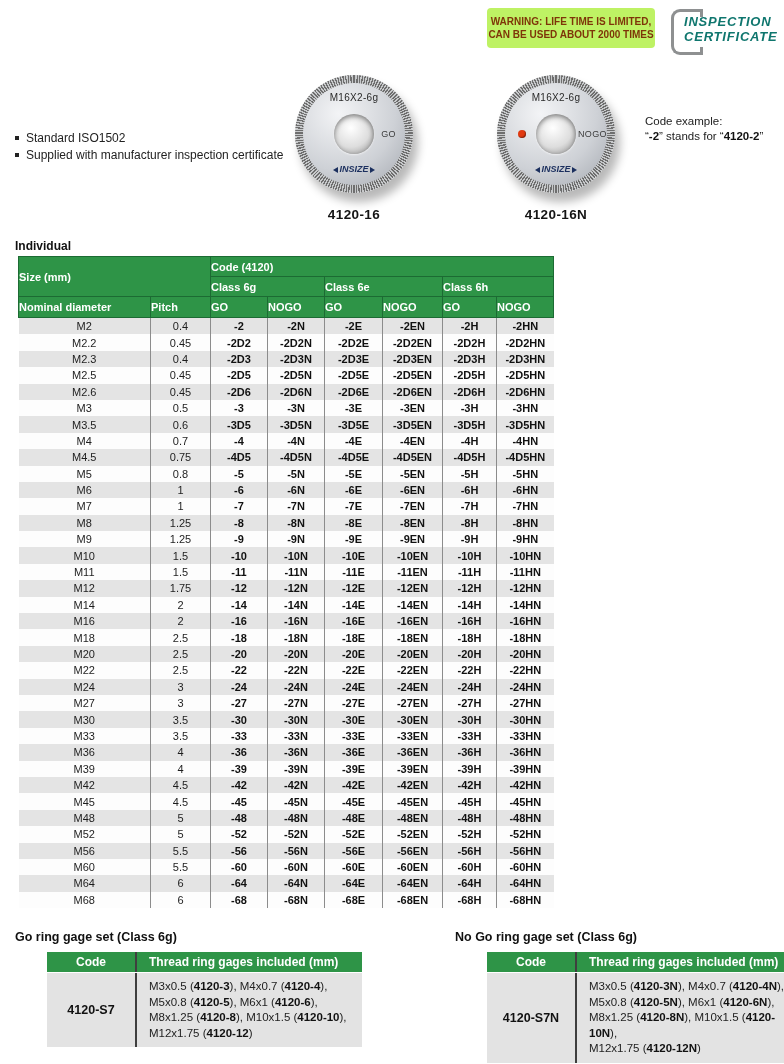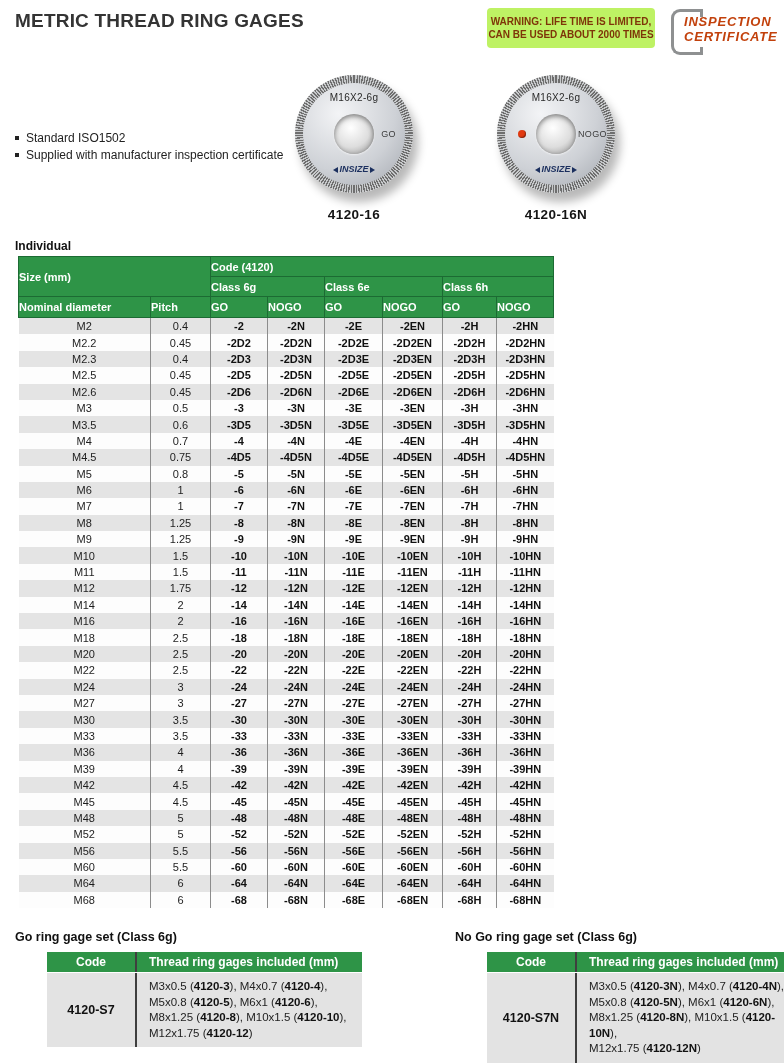--- a/index.html
+++ b/index.html
@@ -12,21 +12,21 @@
   
   .warning-box{position:absolute;left:487px;top:8px;width:168px;height:40px;background:#bef264;border-radius:4px;
     display:flex;flex-direction:column;justify-content:center;align-items:center;text-align:center;}
   .warning-box div{font-size:10px;font-weight:bold;color:#7E3508;line-height:13px;white-space:nowrap;}
 
   
   .cert{position:absolute;left:671px;top:8px;width:108px;height:46px;}
   .cert-bracket{position:absolute;left:0;top:1px;width:26px;height:40px;border:3px solid #8E9091;border-right:none;border-radius:9px 0 0 9px;}
   .cert-bracket:before,.cert-bracket:after{content:"";position:absolute;background:#8E9091;width:3px;height:8px;right:-3px;}
   .cert-bracket:before{top:-3px;} .cert-bracket:after{bottom:-3px;}
-  .cert-text{position:absolute;left:13px;top:6px;font-style:italic;font-weight:bold;color:#c2410c;font-size:13px;line-height:15px;letter-spacing:.8px;white-space:nowrap;}
+  .cert-text{position:absolute;left:13px;top:6px;font-style:italic;font-weight:bold;color:#0f766e;font-size:13px;line-height:15px;letter-spacing:.8px;white-space:nowrap;}
 
   
   .ring-wrap{position:absolute;width:118px;}
   .ring{position:relative;width:118px;height:118px;border-radius:50%;
     background:#9a9a9a;
     background:repeating-conic-gradient(from 0deg,#6e6e6e 0deg 1.3deg,#c7c9cb 1.3deg 2.6deg);
     box-shadow:5px 9px 10px rgba(0,0,0,.28);}
   .ring-face{position:absolute;inset:8px;border-radius:50%;
     background:radial-gradient(circle at 35% 30%,#f3f4f6,#ced1d6 58%,#a9adb4 95%);}
   .ring-hole{position:absolute;left:50%;top:50%;transform:translate(-50%,-50%);width:40px;height:40px;border-radius:50%;
@@ -81,21 +81,20 @@
   .set-body{display:grid;grid-template-columns:88px 1fr;background:#E3E3E3;margin-top:1px;min-height:72px;}
   .set-code{display:flex;align-items:center;justify-content:center;font-size:12.5px;font-weight:bold;color:#111;}
   .set-content{border-left:2px solid #3F3F3F;padding:6px 4px 6px 12px;font-size:11.5px;color:#222;line-height:15.5px;}
   .set-content b{color:#111;}
 </style>
 </head>
 <body>
 
 <div class="page">
 
-  <div class="page-title">METRIC THREAD RING GAGES</div>
 
   <div class="warning-box">
     <div>WARNING: LIFE TIME IS LIMITED,</div>
     <div>CAN BE USED ABOUT 2000 TIMES</div>
   </div>
 
   <div class="cert">
     <div class="cert-bracket"></div>
     <div class="cert-text">
       <div>INSPECTION</div>
@@ -124,20 +123,24 @@
       <div class="brand"><span class="tri tri-l"></span><span>INSIZE</span><span class="tri tri-r"></span></div>
     </div>
     <div class="ring-caption">4120-16N</div>
   </div>
 
   <ul class="features">
     <li><span class="bullet-icon"></span><span>Standard ISO1502</span></li>
     <li><span class="bullet-icon"></span><span>Supplied with manufacturer inspection certificate</span></li>
   </ul>
 
+  <div class="code-example">
+    <div>Code example:</div>
+    <div><span>“</span><b>-2</b><span>” stands for “</span><b>4120-2</b><span>”</span></div>
+  </div>
 
   <div class="individual-label">Individual</div>
 
   <table class="main-table">
     <colgroup>
       <col style="width:132px">
         <col style="width:60px">
       <col style="width:57px">
         <col style="width:57px">
       <col style="width:58px">

